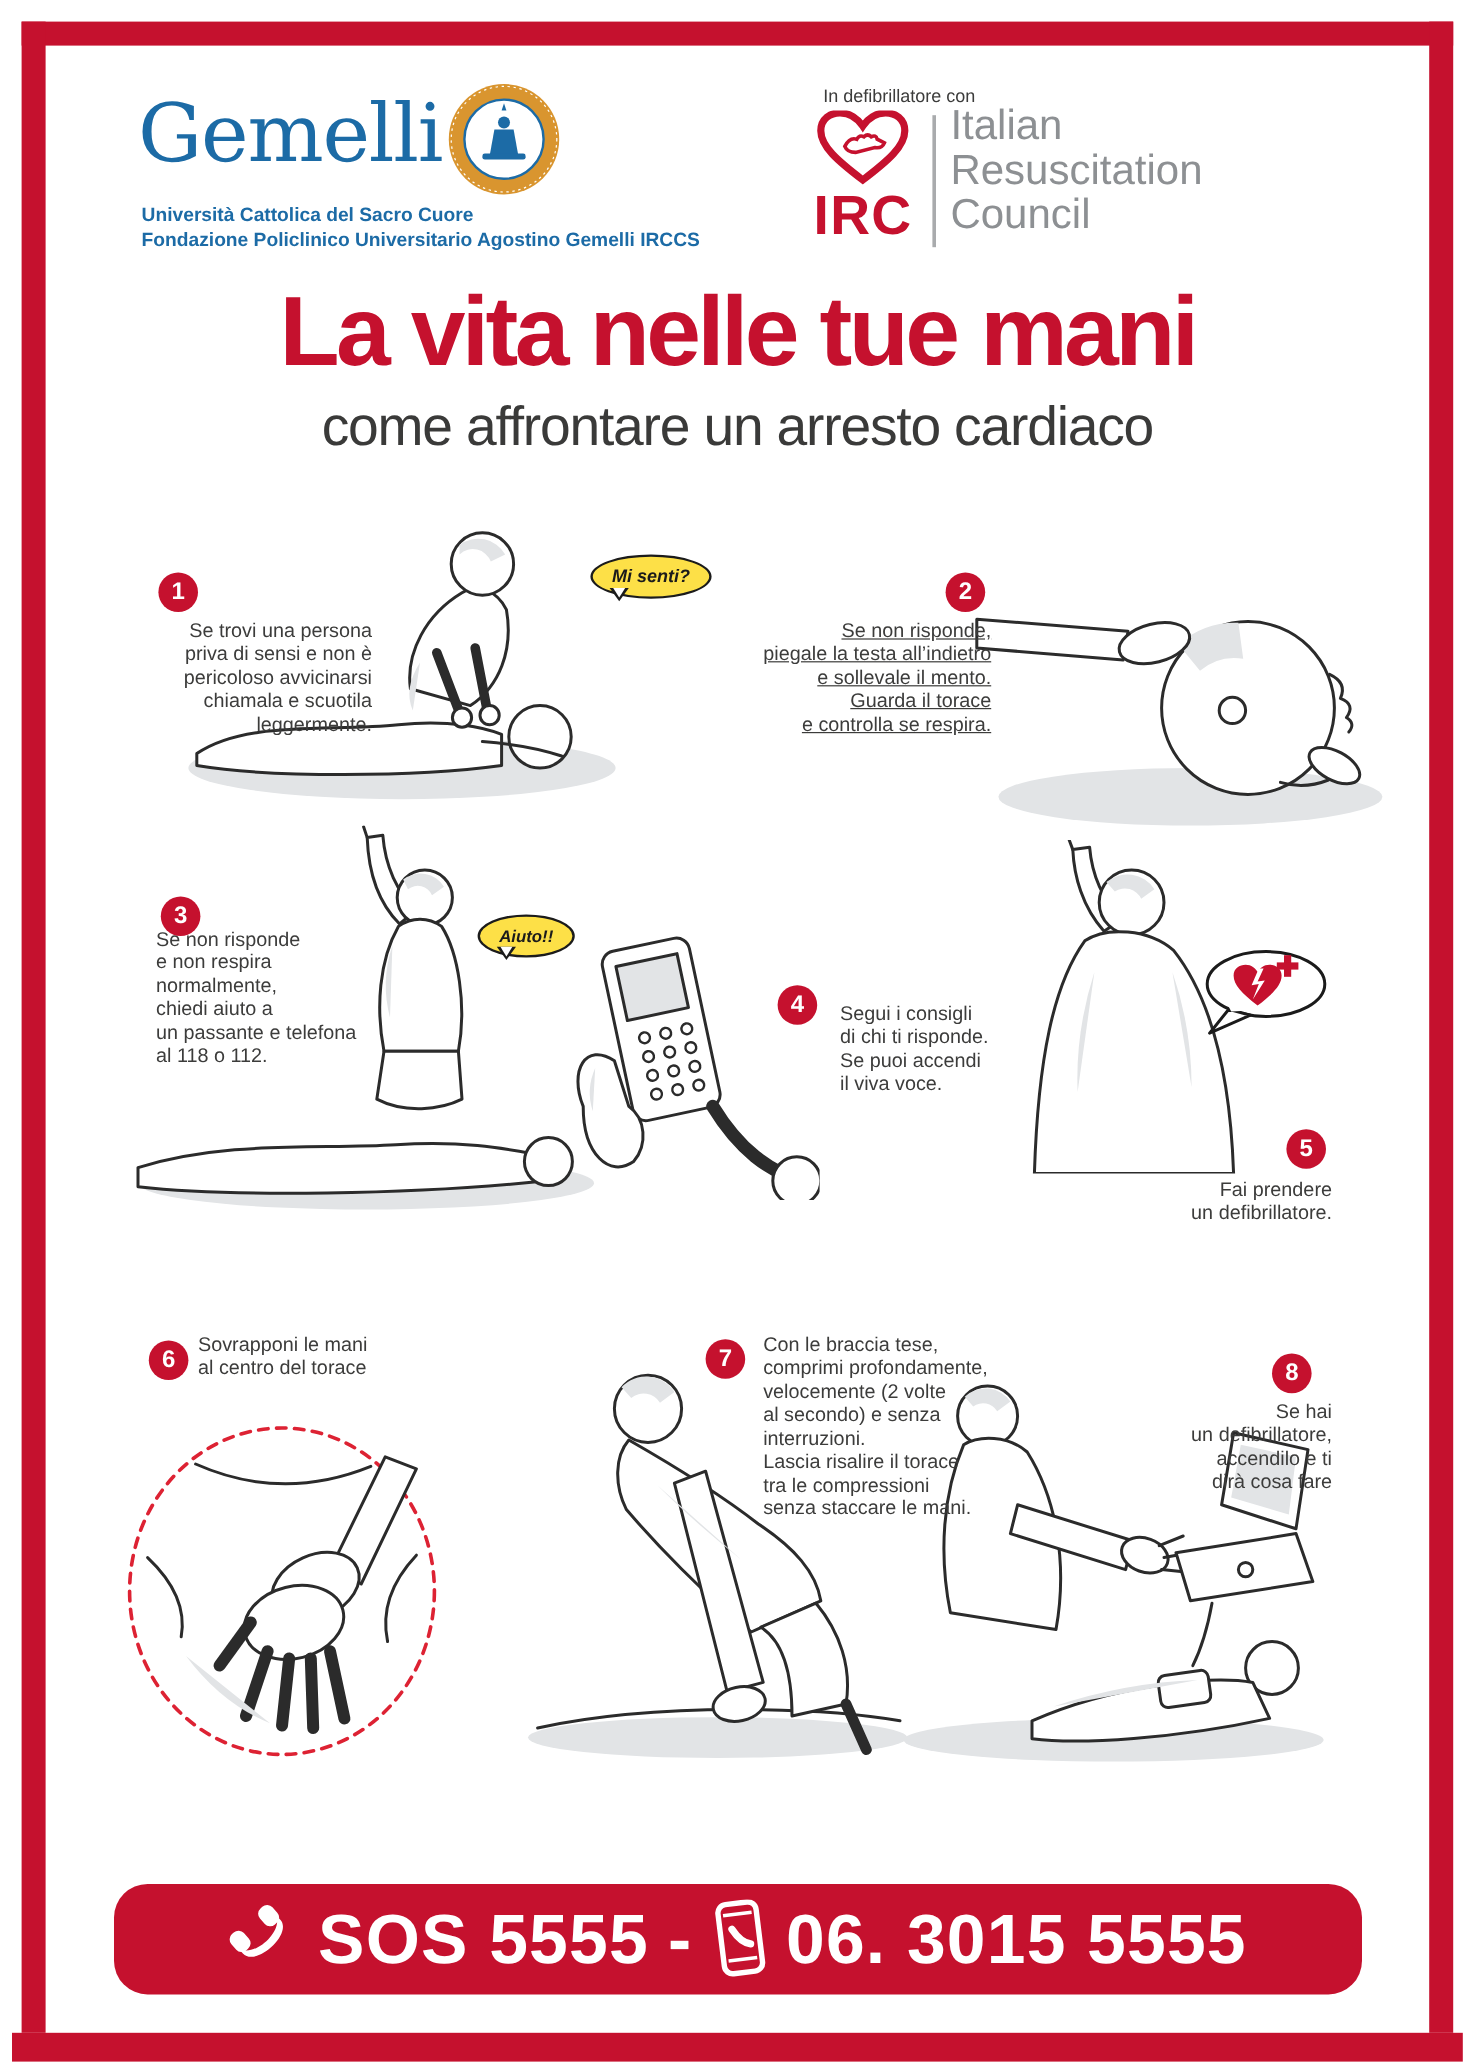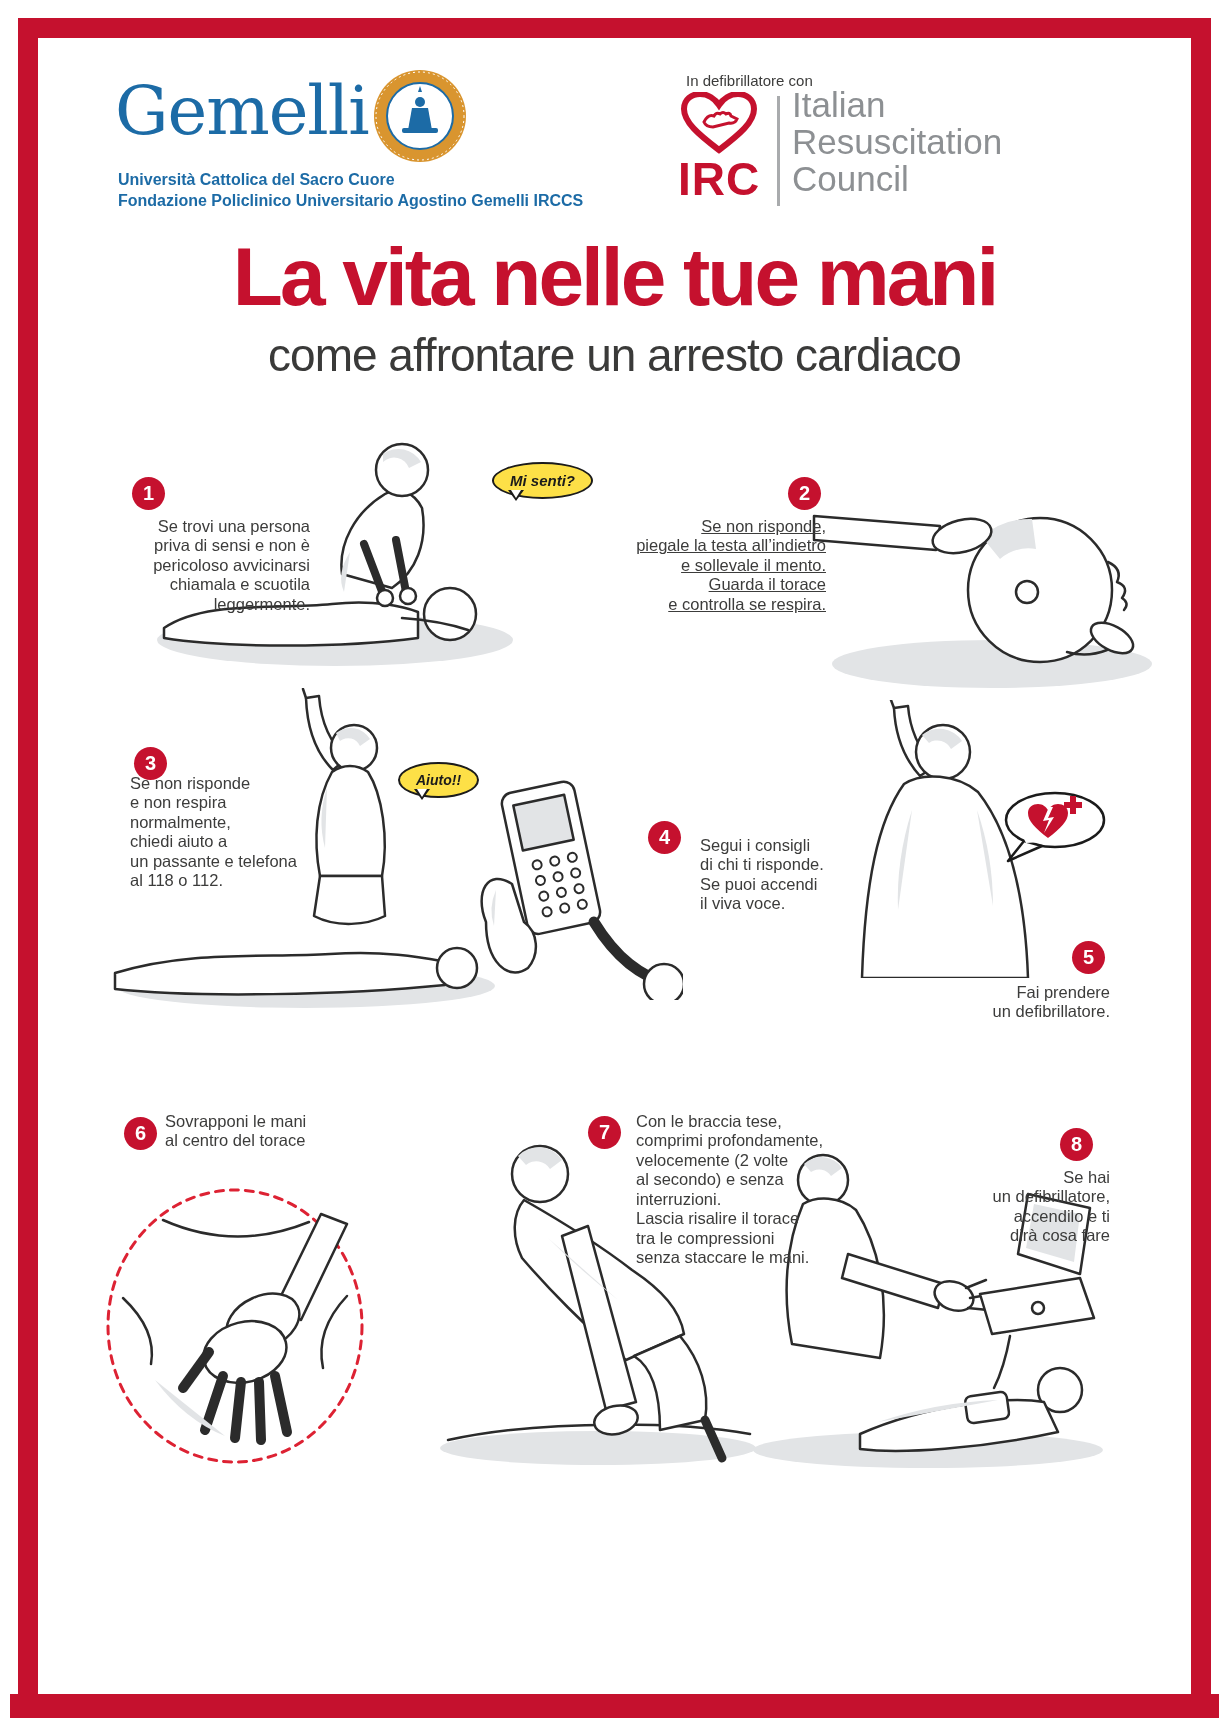--- a/index.html
+++ b/index.html
@@ -286,16 +286,36 @@
       <polygon points="252,162 352,146 366,186 264,202"></polygon>
       <circle cx="310" cy="176" r="6" fill="none"></circle>
       <path d="M282,204 C278,226 272,244 266,256" fill="none"></path>
       <circle cx="332" cy="258" r="22"></circle>
       <path d="M132,302 C200,272 282,264 316,270 L330,300 C252,317 172,322 132,317 Z"></path>
       <rect x="238" y="262" width="42" height="27" rx="6" transform="rotate(-8 259 275)"></rect>
       <path d="M150,290 q60,-20 120,-22" fill="#e2e4e6" stroke="none"></path>
     </g>
   </svg>
 
+  <div class="sos-bar">
+    <svg width="58" height="58" viewBox="0 0 58 58">
+      <g transform="rotate(-42 29 29)" fill="#fff">
+        <rect x="6" y="8" width="14" height="18" rx="6"></rect>
+        <rect x="38" y="8" width="14" height="18" rx="6"></rect>
+        <path d="M8,18 C8,36 50,36 50,18 L50,26 C50,42 8,42 8,26 Z"></path>
+      </g>
+    </svg>
+    <span class="big">SOS 5555</span>
+    <span class="big">-</span>
+    <svg width="46" height="66" viewBox="0 0 46 66">
+      <g transform="rotate(-7 23 33)">
+        <rect x="8" y="3" width="32" height="58" rx="7" fill="none" stroke="#fff" stroke-width="4.5"></rect>
+        <line x1="12" y1="12" x2="36" y2="12" stroke="#fff" stroke-width="3"></line>
+        <line x1="12" y1="50" x2="36" y2="50" stroke="#fff" stroke-width="3"></line>
+        <path d="M18,24 q6,12 14,14" fill="none" stroke="#fff" stroke-width="6" stroke-linecap="round"></path>
+      </g>
+    </svg>
+    <span class="big">06. 3015 5555</span>
+  </div>
 
   <div class="frame"></div>
   <div class="bottom-band"></div>
 </div>
 
 </body></html>

